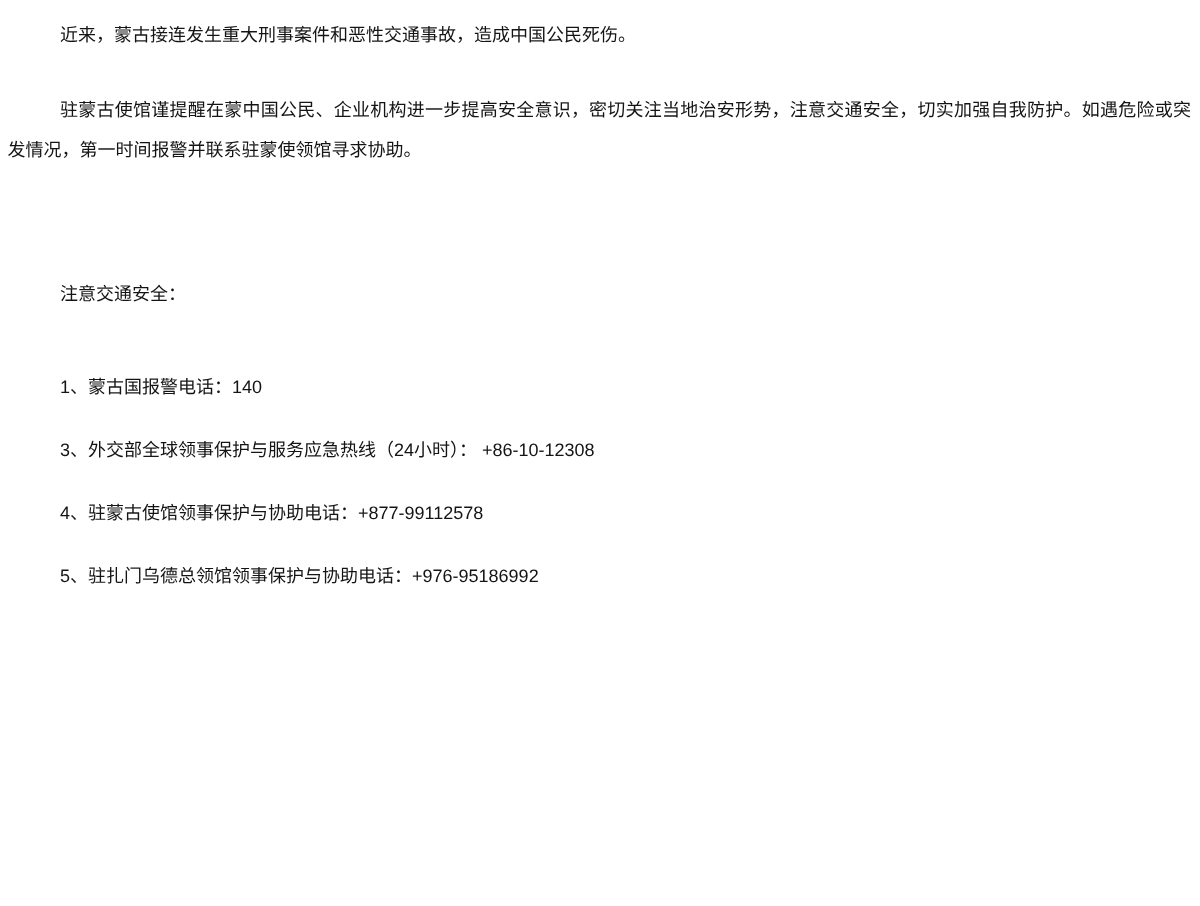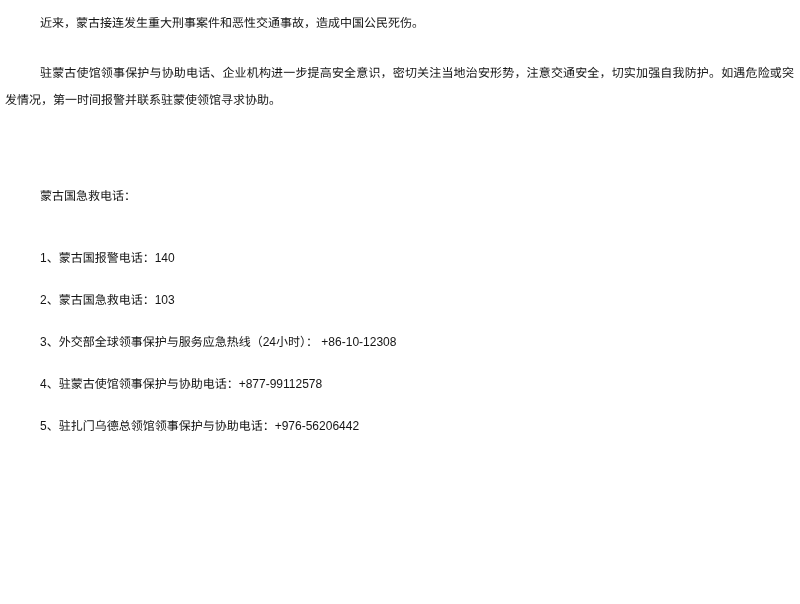--- a/index.html
+++ b/index.html
@@ -35,26 +35,25 @@
   .gap-l  { margin-bottom: 35px; }   
   .contact { margin-bottom: 15px; }  
 </style>
 </head>
 <body>
 
 <main class="doc">
   <p class="para gap-s">近来，蒙古接连发生重大刑事案件和恶性交通事故，造成中国公民死伤。</p>
 
 
-  <p class="para gap-xl">驻蒙古使馆领事保护与协助电话、企业机构进一步提高安全意识，密切关注当地治安形势，注意交通安全，切实加强自我防护。如遇危险或突发情况，第一时间报警并联系驻蒙使领馆寻求协助。</p>
+  <p class="para gap-xl">驻蒙古使馆谨提醒在蒙中国公民、企业机构进一步提高安全意识，密切关注当地治安形势，注意交通安全，切实加强自我防护。如遇危险或突发情况，第一时间报警并联系驻蒙使领馆寻求协助。</p>
 
-  <p class="para gap-l">蒙古国急救电话：</p>
+  <p class="para gap-l">注意交通安全：</p>
 
   <p class="para contact">1、蒙古国报警电话：140</p>
 
-  <p class="para contact">2、蒙古国急救电话：103</p>
 
   <p class="para contact">3、外交部全球领事保护与服务应急热线（24小时）： +86-10-12308</p>
 
   <p class="para contact">4、驻蒙古使馆领事保护与协助电话：+877-99112578</p>
 
-  <p class="para contact">5、驻扎门乌德总领馆领事保护与协助电话：+976-56206442</p>
+  <p class="para contact">5、驻扎门乌德总领馆领事保护与协助电话：+976-95186992</p>
 </main>
 
 </body></html>

